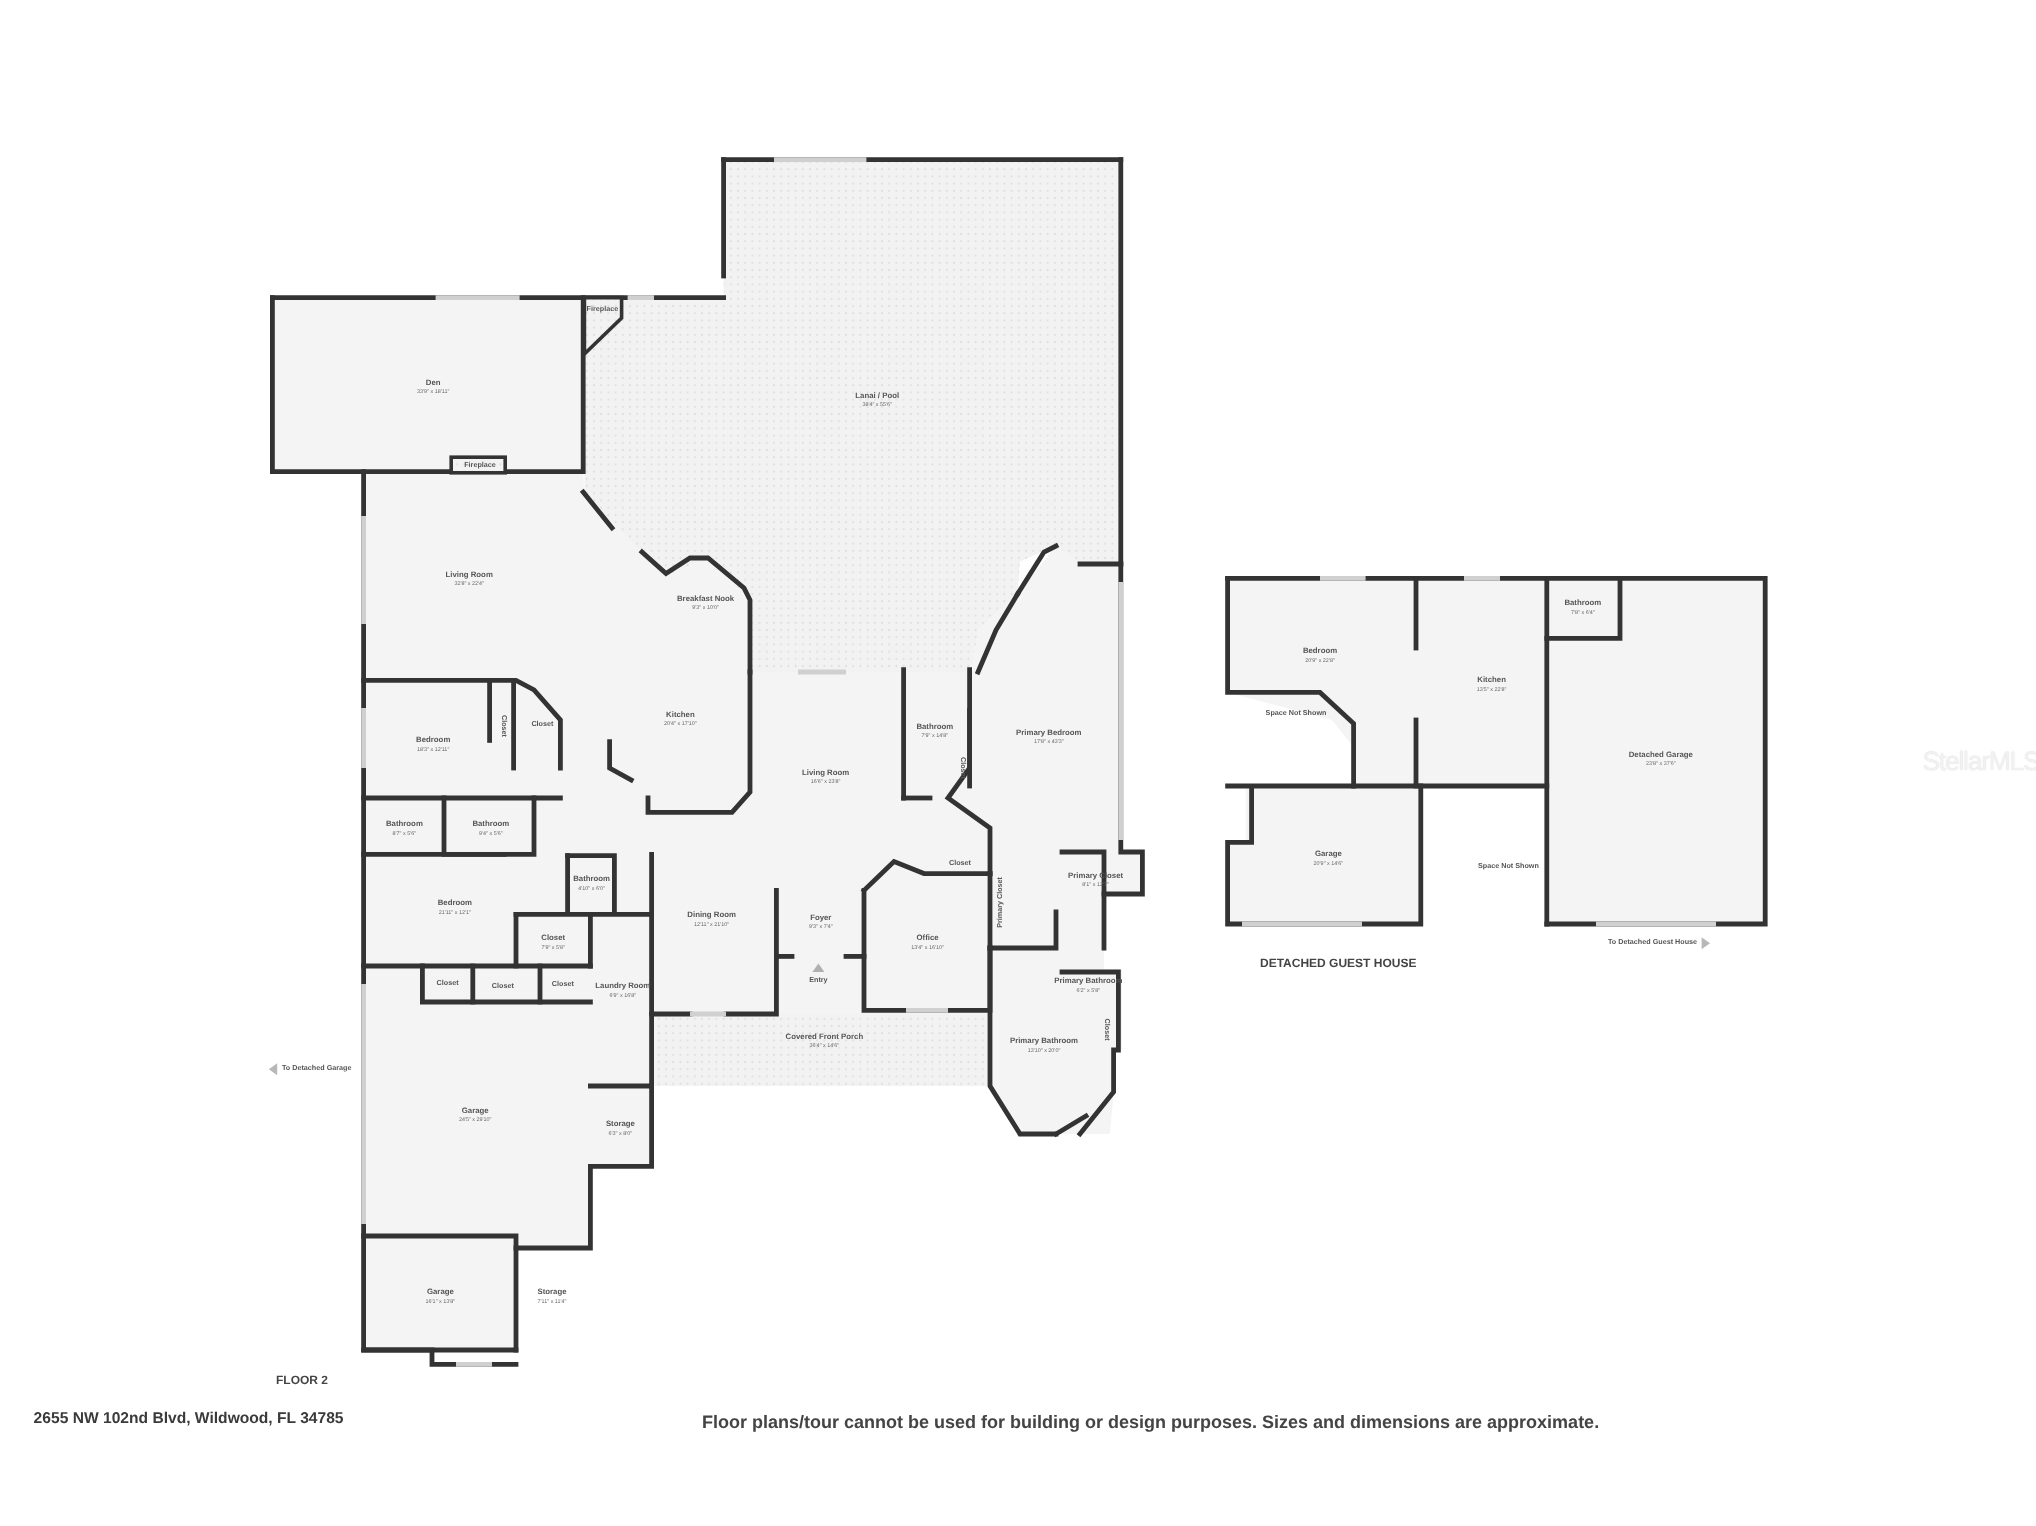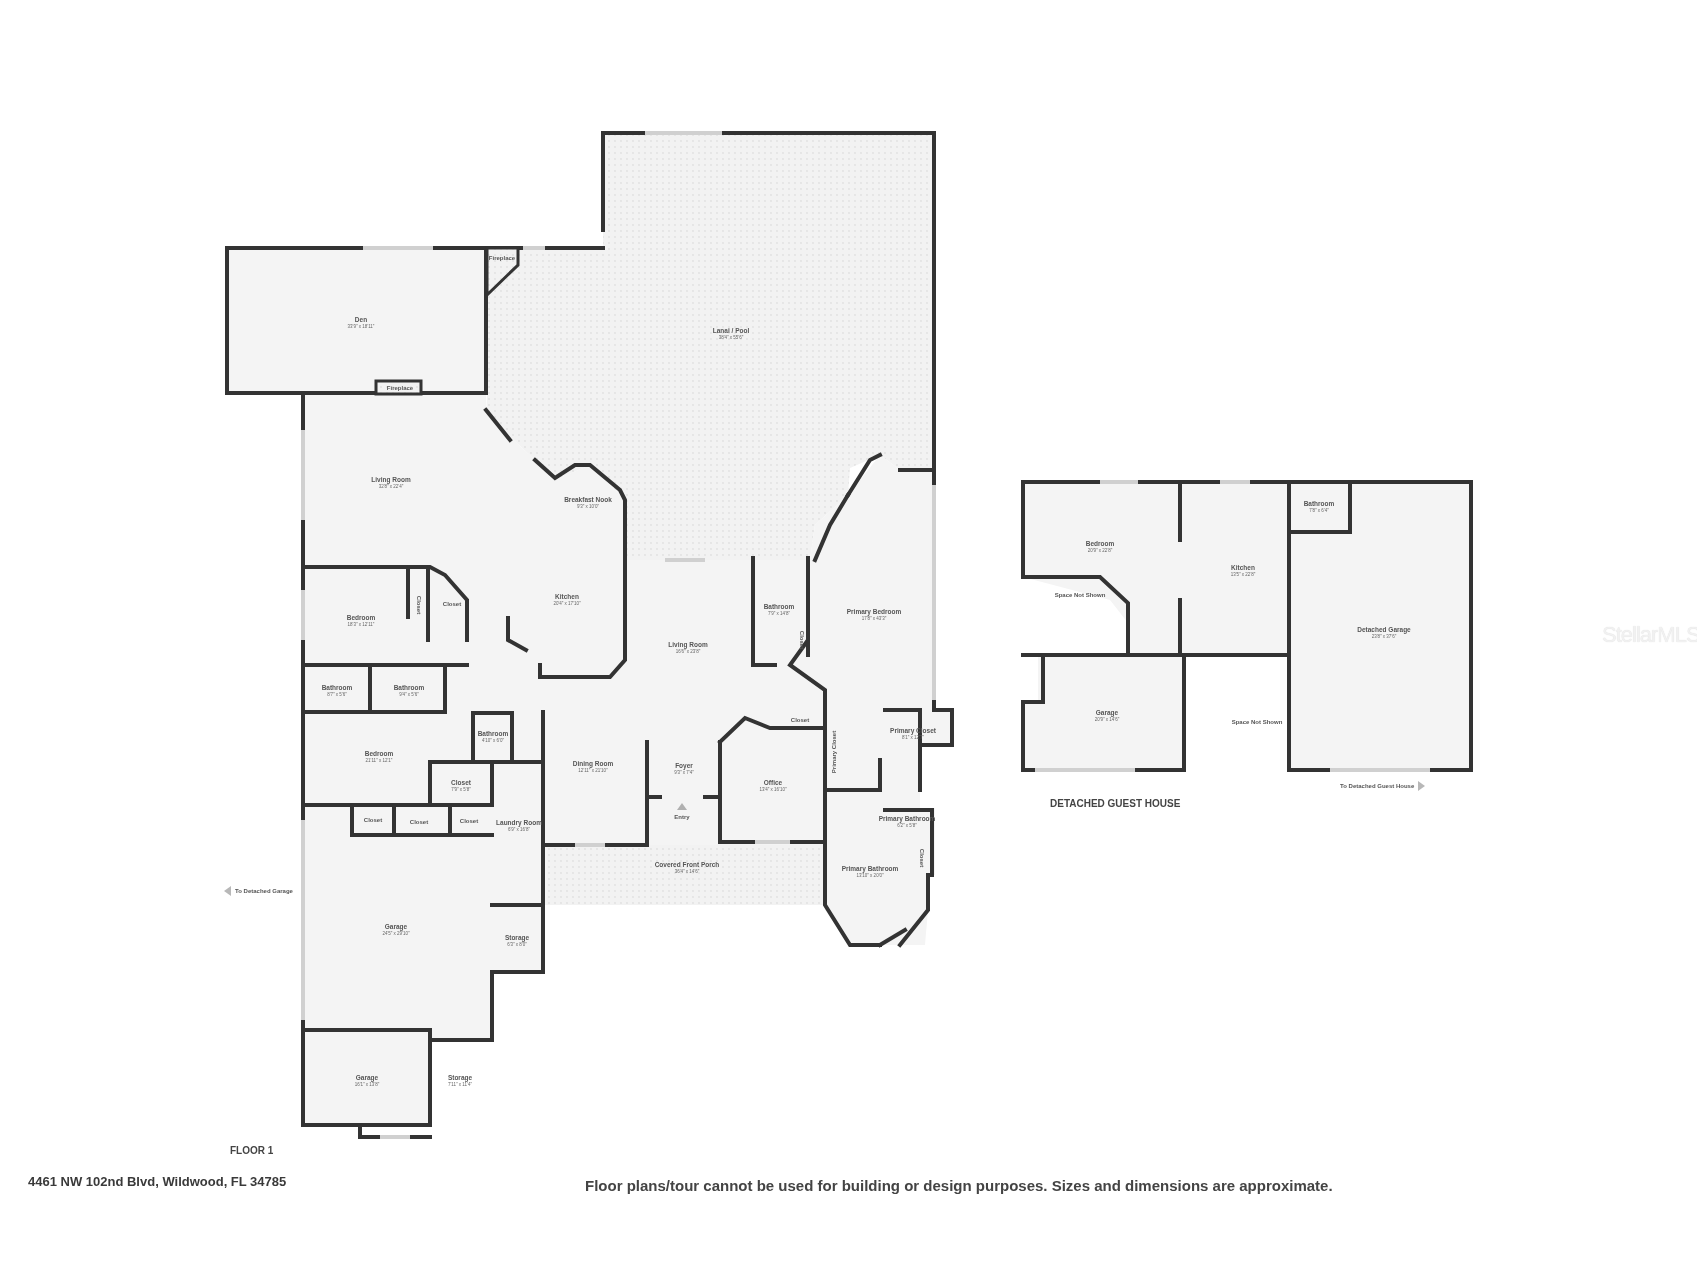--- a/index.html
+++ b/index.html
@@ -249,21 +249,21 @@
 <div class="lbl" style="left:460px;top:1080px">
     <span class="n">Storage</span>
     <span class="d">7'11" x 11'4"</span>
   </div>
 
 <div class="nav" style="left:224px;top:886px">
   <span class="tri-l"></span>
   <span>To Detached Garage</span>
 </div>
 
-<div class="floor-title" style="left:230px;top:1145px">FLOOR 1</div>
+<div class="floor-title" style="left:230px;top:1145px">FLOOR 2</div>
 
 <div class="lbl" style="left:1100px;top:546px">
     <span class="n">Bedroom</span>
     <span class="d">20'9" x 22'8"</span>
   </div>
 <div class="lbl" style="left:1243px;top:570px">
     <span class="n">Kitchen</span>
     <span class="d">13'5" x 22'8"</span>
   </div>
 <div class="lbl" style="left:1319px;top:506px">
@@ -283,14 +283,14 @@
 
 <div class="nav" style="left:1340px;top:781px">
   <span>To Detached Guest House</span>
   <span class="tri-r"></span>
 </div>
 
 <div class="guest-title" style="left:1026px;top:798px">DETACHED GUEST HOUSE</div>
 
 <div class="watermark" style="left:1602px;top:622px">StellarMLS</div>
 
-<div class="address" style="left:28px;top:1174px">4461 NW 102nd Blvd, Wildwood, FL 34785</div>
+<div class="address" style="left:28px;top:1174px">2655 NW 102nd Blvd, Wildwood, FL 34785</div>
 <div class="disclaimer" style="left:585px;top:1177px">Floor plans/tour cannot be used for building or design purposes. Sizes and dimensions are approximate.</div>
 
 </body></html>

